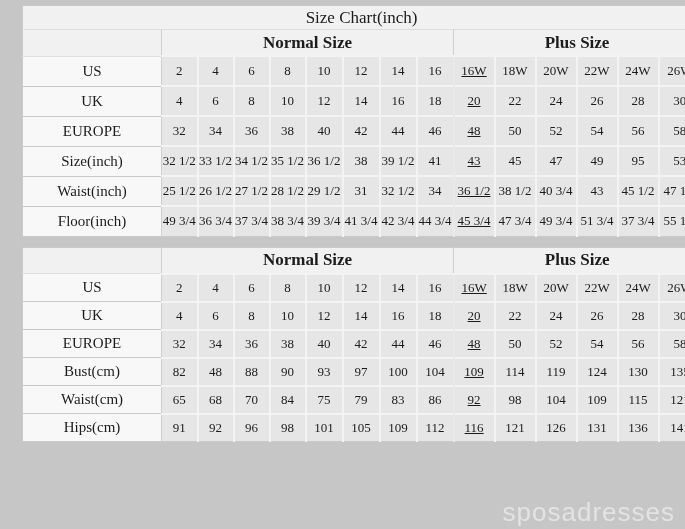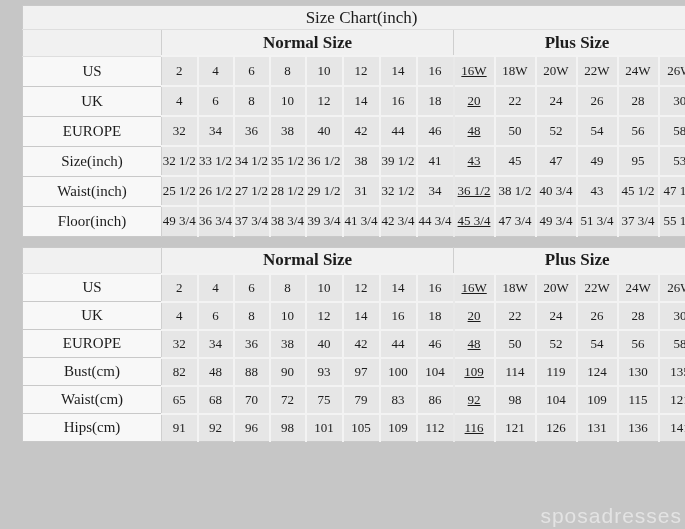--- a/index.html
+++ b/index.html
@@ -46,23 +46,23 @@
     border-top:2px solid #f3f3f3;
     border-left:2px solid #f3f3f3;
   }
   td.first-data{border-left:1px solid #cfcfcf;}
   td.plus-start{border-left:2px solid #e9e9e9;text-decoration:underline;}
   #table-inch tr.data-row{height:30px;}
   #table-cm tr.data-row{height:28px;}
   #table-inch{margin-bottom:10px;}
   .watermark{
     position:absolute;
-    right:3px;
+    right:10px;
     bottom:1px;
-    font-size:21px;
+    font-size:26px;
     letter-spacing:1px;
     color:rgba(252,252,252,0.55);
     font-family:"Liberation Sans", sans-serif;
     pointer-events:none;
   }
 </style>
 </head>
 <body>
 
 <div class="wrap">
@@ -293,21 +293,21 @@
           <td class="datacell">119</td>
           <td class="datacell">124</td>
           <td class="datacell">130</td>
           <td class="datacell">135</td>
         </tr>
         <tr class="data-row">
           <td class="rowlabel">Waist(cm)</td>
           <td class="datacell first-data">65</td>
           <td class="datacell">68</td>
           <td class="datacell">70</td>
-          <td class="datacell">72</td>
+          <td class="datacell">84</td>
           <td class="datacell">75</td>
           <td class="datacell">79</td>
           <td class="datacell">83</td>
           <td class="datacell">86</td>
           <td class="datacell plus-start">92</td>
           <td class="datacell">98</td>
           <td class="datacell">104</td>
           <td class="datacell">109</td>
           <td class="datacell">115</td>
           <td class="datacell">121</td>

